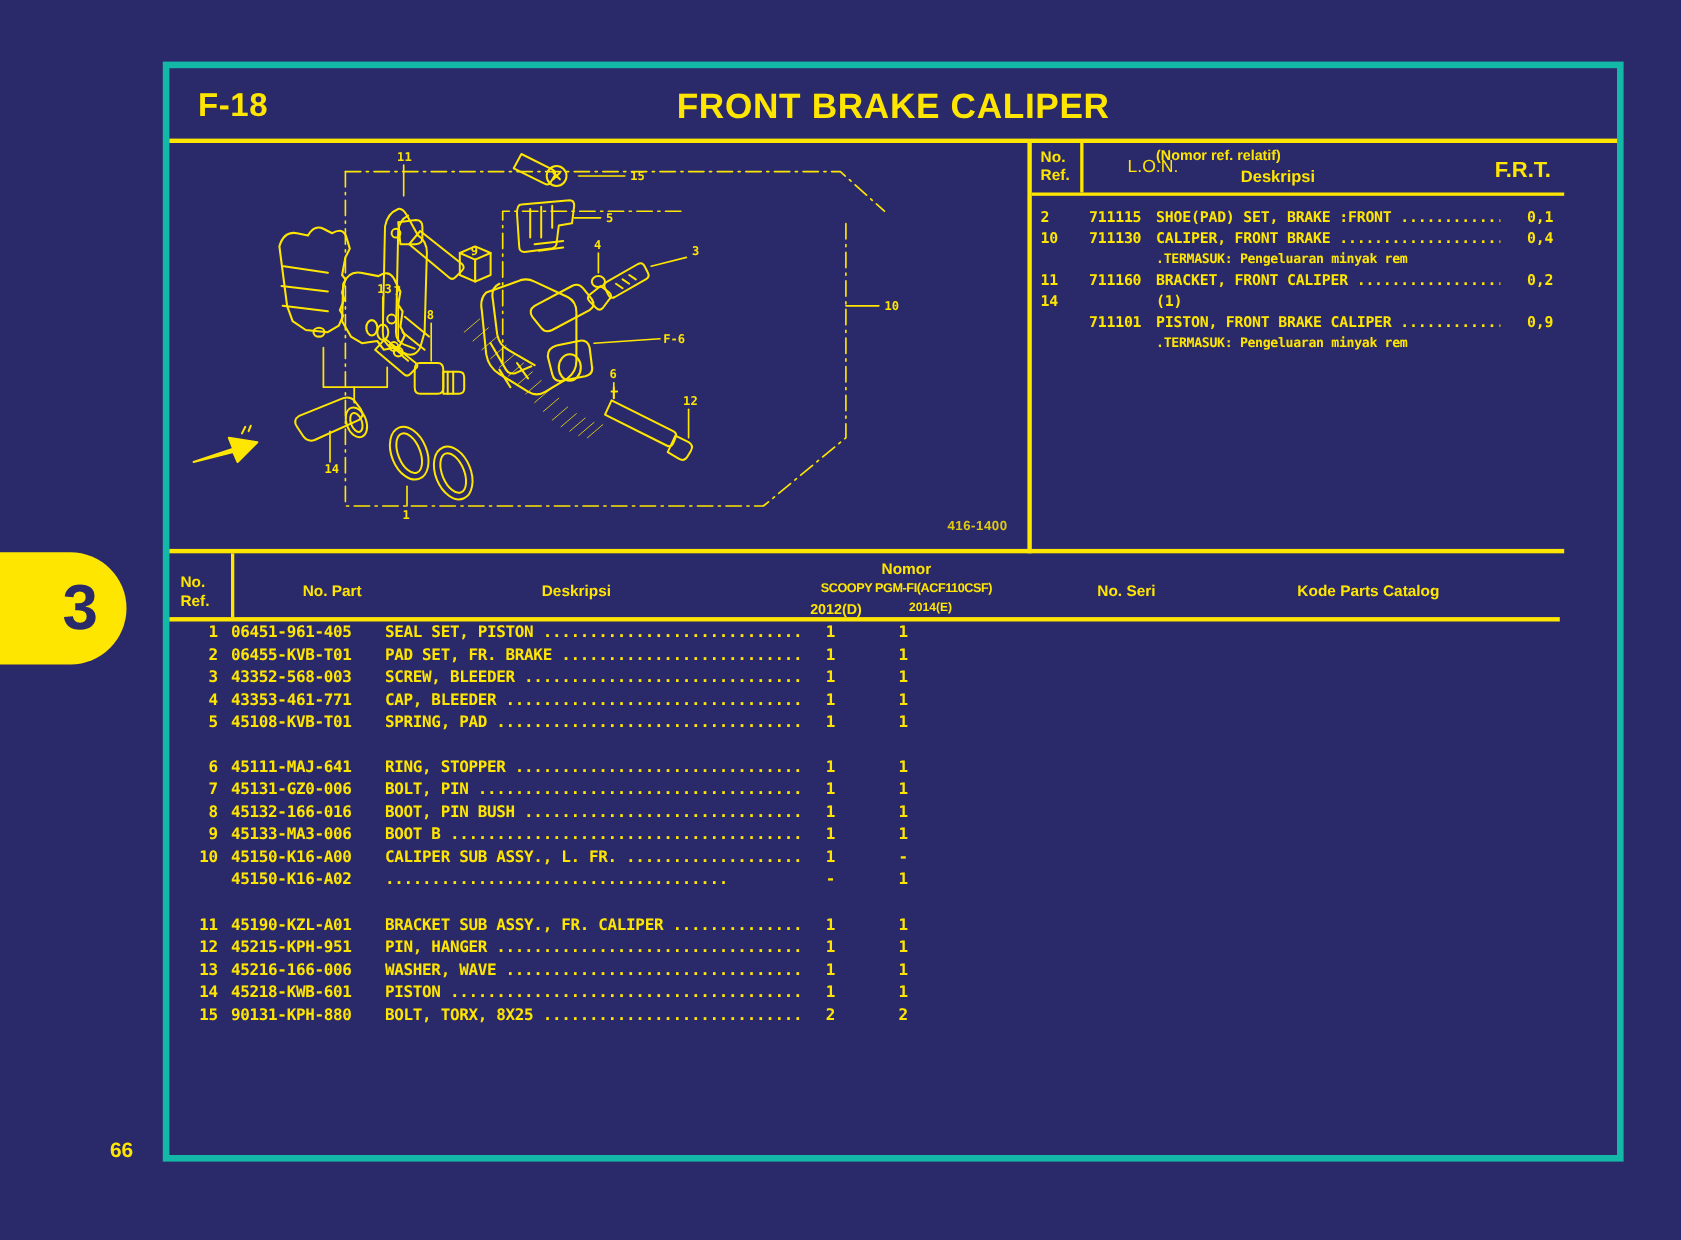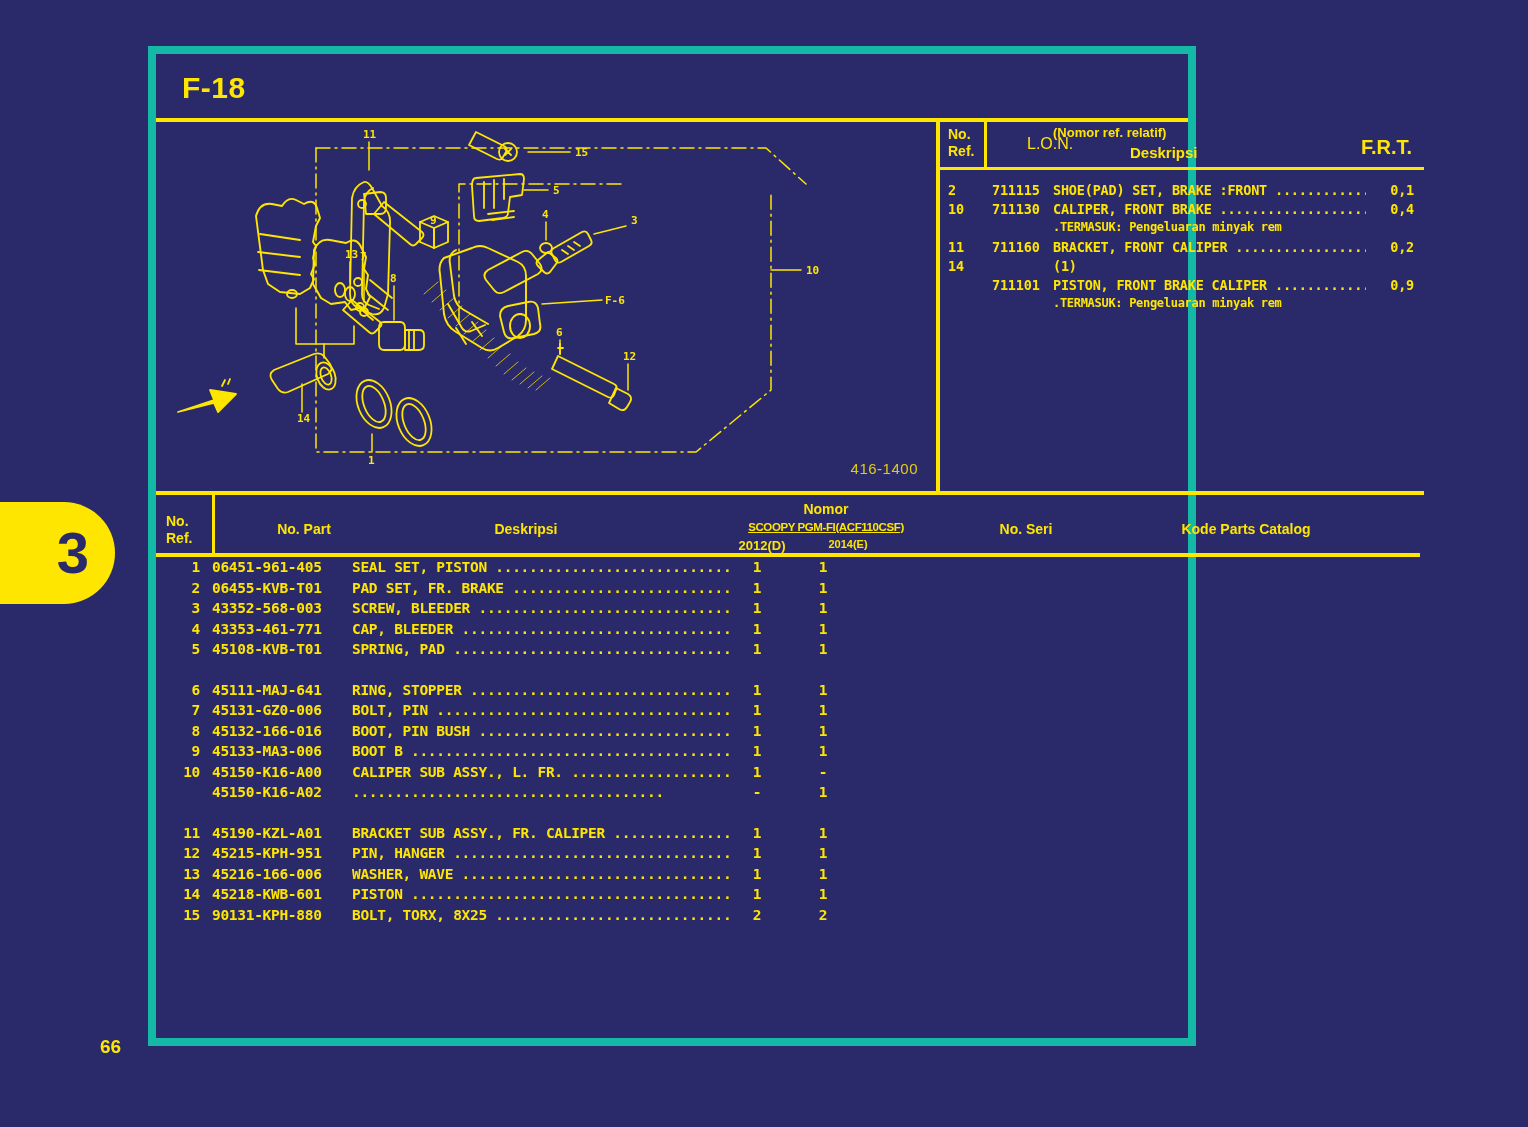--- a/index.html
+++ b/index.html
@@ -39,23 +39,23 @@
     position: absolute;
     left: 100px; top: 1036px;
     color: #ffe600;
     font-size: 19px;
     font-weight: bold;
   }
 
   
   .frame {
     position: absolute;
-    left: 148px; top: 46px;
-    width: 1048px; height: 1000px;
-    border: 8px solid #14b8a6;
+    left: 148px; top: 56px;
+    width: 1328px; height: 1000px;
+    border: 6px solid #14b8a6;
     box-sizing: border-box;
   }
 
   
   .header-band {
     position: absolute;
     left: 0; top: 0;
     width: 100%; height: 68px;
     border-bottom: 4px solid #ffe600;
     box-sizing: border-box;
@@ -84,22 +84,22 @@
     border-right: 4px solid #ffe600;
     border-bottom: 4px solid #ffe600;
     box-sizing: border-box;
     overflow: hidden;
   }
   .illus-svg { position: absolute; left: 0; top: 0; }
   .drawing-code {
     position: absolute;
     right: 18px; bottom: 14px;
     color: #ffe600;
-    font-size: 15px;
-    font-weight: normal;
+    font-size: 12px;
+    font-weight: bold;
     opacity: 0.85;
     letter-spacing: 0.5px;
   }
 
   
   .lon-panel {
     position: absolute;
     left: 784px; top: 68px;
     width: 484px; height: 373px;
     border-bottom: 4px solid #ffe600;
@@ -170,21 +170,21 @@
     position: absolute;
     color: #ffe600;
     font-size: 14px;
     font-weight: bold;
     text-align: center;
   }
   .pth-noref { left: 10px; top: 18px; line-height: 1.18; text-align: left; }
   .pth-nopart { left: 78px; top: 26px; width: 140px; }
   .pth-desk { left: 300px; top: 26px; width: 140px; }
   .pth-jumlah { left: 560px; top: 6px; width: 220px; }
-  .pth-model { left: 550px; top: 26px; width: 240px; font-size: 11.5px; letter-spacing: -0.4px; text-decoration: underline; }
+  .pth-model { left: 550px; top: 26px; width: 240px; font-size: 11.5px; letter-spacing: -0.4px; }
   .pth-y1 { left: 566px; top: 43px; width: 80px; font-size: 13px; }
   .pth-y2 { left: 652px; top: 43px; width: 80px; font-size: 11px; }
   .pth-seri { left: 790px; top: 26px; width: 160px; }
   .pth-kode { left: 960px; top: 26px; width: 260px; }
 
   
   .pt-body {
     position: absolute;
     left: 0; top: 505px;
     width: 1264px; bottom: 0;
@@ -225,20 +225,21 @@
   <div class="section-tab">
     <span class="section-tab-num">3</span>
   </div>
 
   <div class="page-number">66</div>
 
   <div class="frame">
 
     <div class="header-band">
       <div class="header-code">F-18</div>
+      <div class="header-title">FRONT BRAKE CALIPER</div>
     </div>
 
     <div class="illus-area">
       <svg class="illus-svg" width="784" height="373" viewBox="0 0 784 373">
         <g fill="none" stroke="#ffe600" stroke-width="1.6" stroke-linecap="round" stroke-linejoin="round">
 
           <g stroke-dasharray="14 5 2 5" stroke-width="1.5">
             <path d="M160 26 L610 26 L650 62"></path>
             <path d="M160 26 L160 330 L540 330 L615 268 L615 72"></path>
             <path d="M303 200 L303 62 L470 62"></path>

